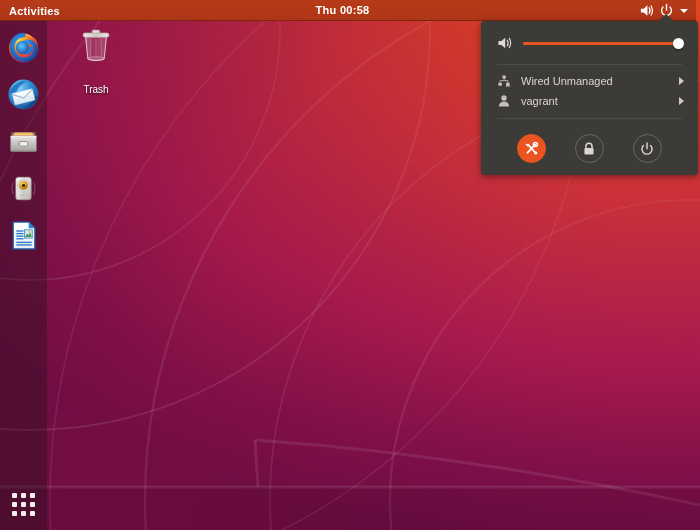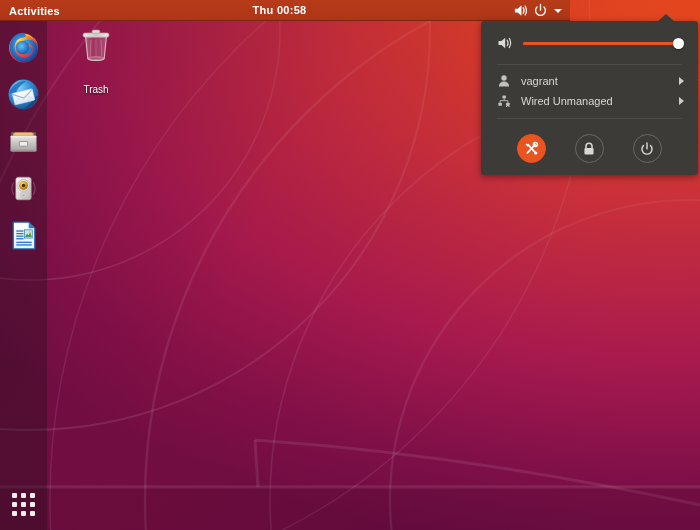--- a/index.html
+++ b/index.html
@@ -24,21 +24,21 @@
   }
   .wall-tint {
     position: absolute; inset: 0;
     background: linear-gradient(118deg, rgba(109,14,70,0.55) 0%, rgba(150,20,62,0.18) 38%, rgba(220,70,30,0.0) 70%);
   }
   .wall-svg { position: absolute; inset: 0; width: 700px; height: 530px; }
 
   
   #topbar {
     position: absolute; left: 0; top: 0;
-    width: 570px; height: 21px;
+    width: 696px; height: 21px;
     background: #b33818;
     background: linear-gradient(180deg, #b73b19 0%, #ad3516 100%);
     z-index: 40;
     display: flex; align-items: center;
     color: #ffffff;
     font-size: 11px; font-weight: bold;
   }
   #topbar:before {
     content: ""; position: absolute; left: 0; right: 0; bottom: 0;
     height: 1px; background: rgba(0,0,0,0.30);
@@ -460,39 +460,39 @@
           <div class="vol-track"></div>
           <div class="vol-fill" style="width:100%"></div>
           <div class="vol-knob" style="left:calc(100% - 11px)"></div>
         </div>
       </div>
 
       <div class="menu-sep"></div>
 
       <div class="menu-item">
         <svg class="mi-icon" viewBox="0 0 16 16">
-          <circle cx="8" cy="4.6" r="3.1" fill="#cfccc8"></circle>
-          <path d="M2.2,14.4 C2.2,10.4 5,8.6 8,8.6 C11,8.6 13.8,10.4 13.8,14.4 Z" fill="#cfccc8"></path>
-        </svg>
-        <span class="mi-label">vagrant</span>
-        <span class="mi-chevron"></span>
-      </div>
-
-      <div class="menu-item">
-        <svg class="mi-icon" viewBox="0 0 16 16">
           <rect x="6.2" y="1.6" width="4" height="3.4" rx="0.6" fill="#cfccc8"></rect>
           <rect x="1.6" y="10" width="4" height="3.4" rx="0.6" fill="#cfccc8"></rect>
           <rect x="10.4" y="10" width="4" height="3.4" rx="0.6" fill="#cfccc8"></rect>
           <path d="M8.2,5 L8.2,7.6 M3.6,10 L3.6,7.6 L12.4,7.6 L12.4,10" fill="none" stroke="#cfccc8" stroke-width="1"></path>
           <g stroke="#cfccc8" stroke-width="1.3" stroke-linecap="round">
             <line x1="10.8" y1="11.2" x2="13.8" y2="14.2"></line>
             <line x1="13.8" y1="11.2" x2="10.8" y2="14.2"></line>
           </g>
         </svg>
         <span class="mi-label">Wired Unmanaged</span>
+        <span class="mi-chevron"></span>
+      </div>
+
+      <div class="menu-item">
+        <svg class="mi-icon" viewBox="0 0 16 16">
+          <circle cx="8" cy="4.6" r="3.1" fill="#cfccc8"></circle>
+          <path d="M2.2,14.4 C2.2,10.4 5,8.6 8,8.6 C11,8.6 13.8,10.4 13.8,14.4 Z" fill="#cfccc8"></path>
+        </svg>
+        <span class="mi-label">vagrant</span>
         <span class="mi-chevron"></span>
       </div>
 
       <div class="menu-sep"></div>
 
       <div class="action-row">
 
         <div class="act-btn primary">
           <svg width="17" height="17" viewBox="0 0 20 20">
             <g stroke="#ffffff" stroke-width="2.1" stroke-linecap="round">

